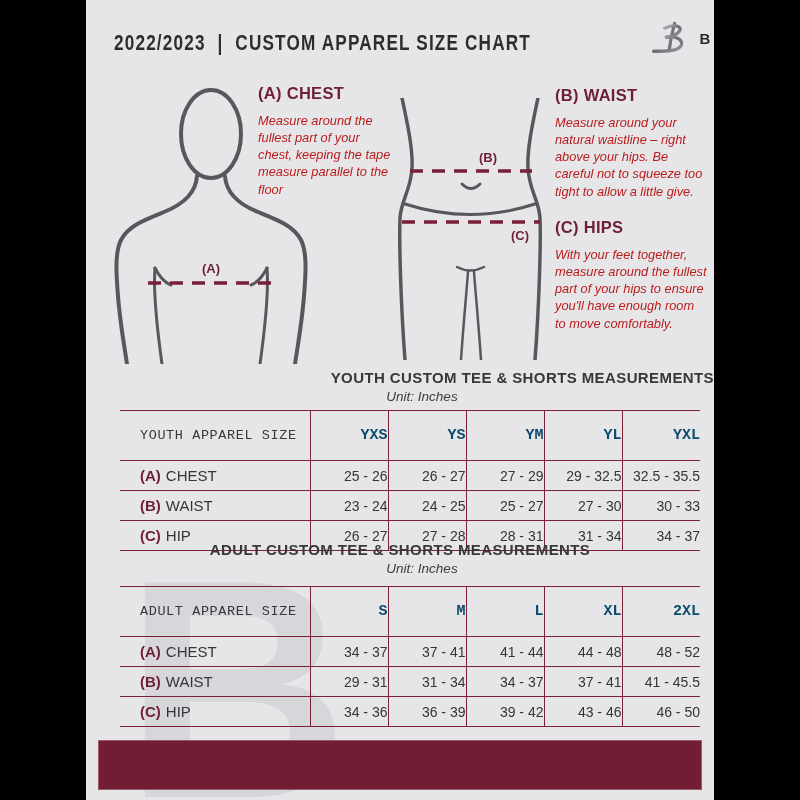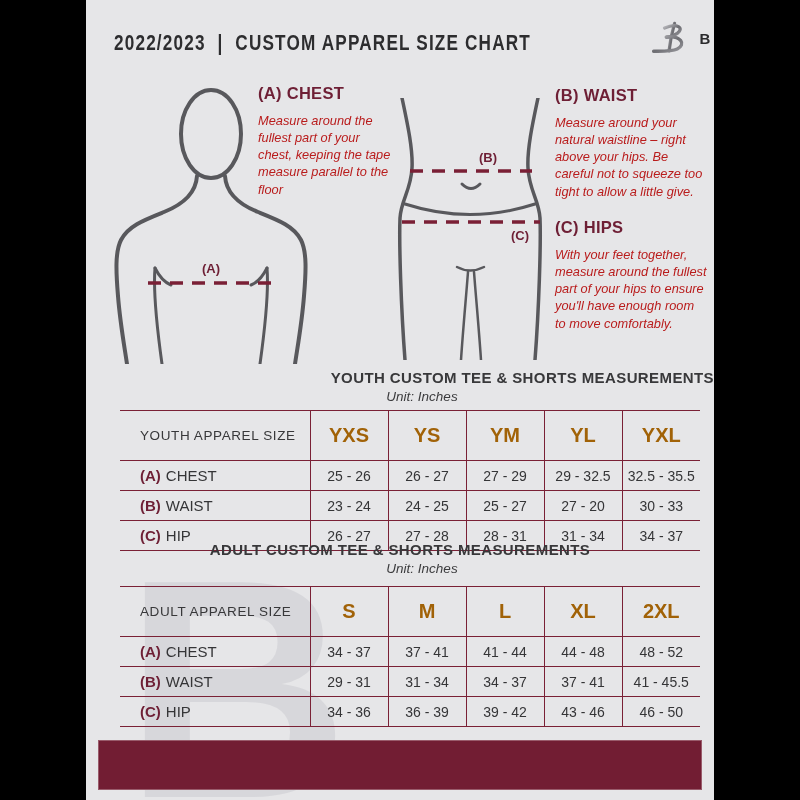--- a/index.html
+++ b/index.html
@@ -41,25 +41,25 @@
   .t2-title{top:541px;} .t2-unit{top:561px;}
   
   table{position:absolute;left:34px;width:580px;border-collapse:collapse;z-index:1;
     table-layout:fixed;background:transparent;}
   .table-youth{top:410px;} .table-adult{top:586px;}
   col.c0{width:190px;} col.cn{width:78px;}
   table{border-top:1.5px solid #7a2136;}
   tr{border-bottom:1.5px solid #7a2136;}
   th,td{border-left:1.5px solid #7a2136;padding:0;background:transparent;}
   th:first-child,td:first-child{border-left:none;}
-  tr.hdr{height:50px;} tr.row{height:30px;}
-  th{font-size:20px;font-weight:700;color:#a16207;text-align:center;}
+  tr.hdr{height:50px;font-family:Liberation Mono, monospace;} tr.row{height:30px;}
+  th{font-size:15px;font-weight:700;color:#0c4a6e;text-align:right;}
   th.lead{font-size:13.5px;font-weight:400;letter-spacing:.6px;color:#38383a;
     text-align:left;padding-left:20px;}
-  td{font-size:14px;color:#353537;text-align:center;}
+  td{font-size:14px;color:#353537;text-align:right;}
   td.lbl{text-align:left;padding-left:20px;font-size:15px;}
   td.lbl .mk{font-weight:700;color:#6e1f35;margin-right:5px;}
   
   .footer-bar{position:absolute;left:12px;top:740px;width:602px;height:48px;
     background:#721d33;border:1px solid rgba(255,255,255,.28);z-index:2;}
 </style>
 </head>
 <body>
 
 <div class="page">
@@ -157,21 +157,21 @@
       <td>26 - 27</td>
       <td>27 - 29</td>
       <td>29 - 32.5</td>
       <td>32.5 - 35.5</td>
     </tr>
     <tr class="row">
       <td class="lbl"><span class="mk">(B)</span><span>WAIST</span></td>
       <td>23 - 24</td>
       <td>24 - 25</td>
       <td>25 - 27</td>
-      <td>27 - 20</td>
+      <td>27 - 30</td>
       <td>30 - 33</td>
     </tr>
     <tr class="row">
       <td class="lbl"><span class="mk">(C)</span><span>HIP</span></td>
       <td>26 - 27</td>
       <td>27 - 28</td>
       <td>28 - 31</td>
       <td>31 - 34</td>
       <td>34 - 37</td>
     </tr>

